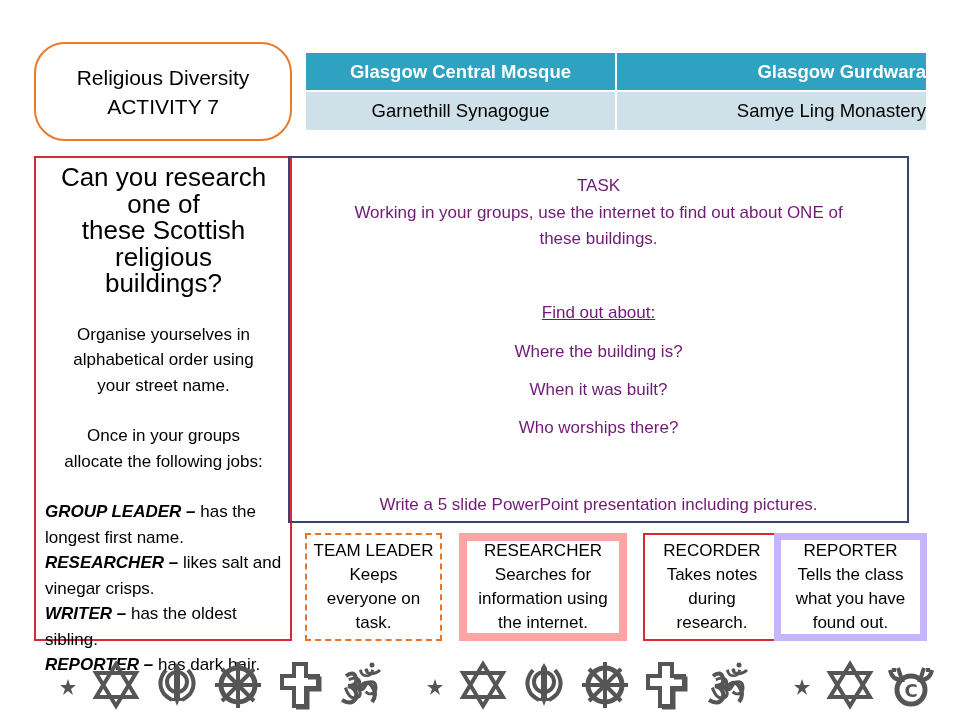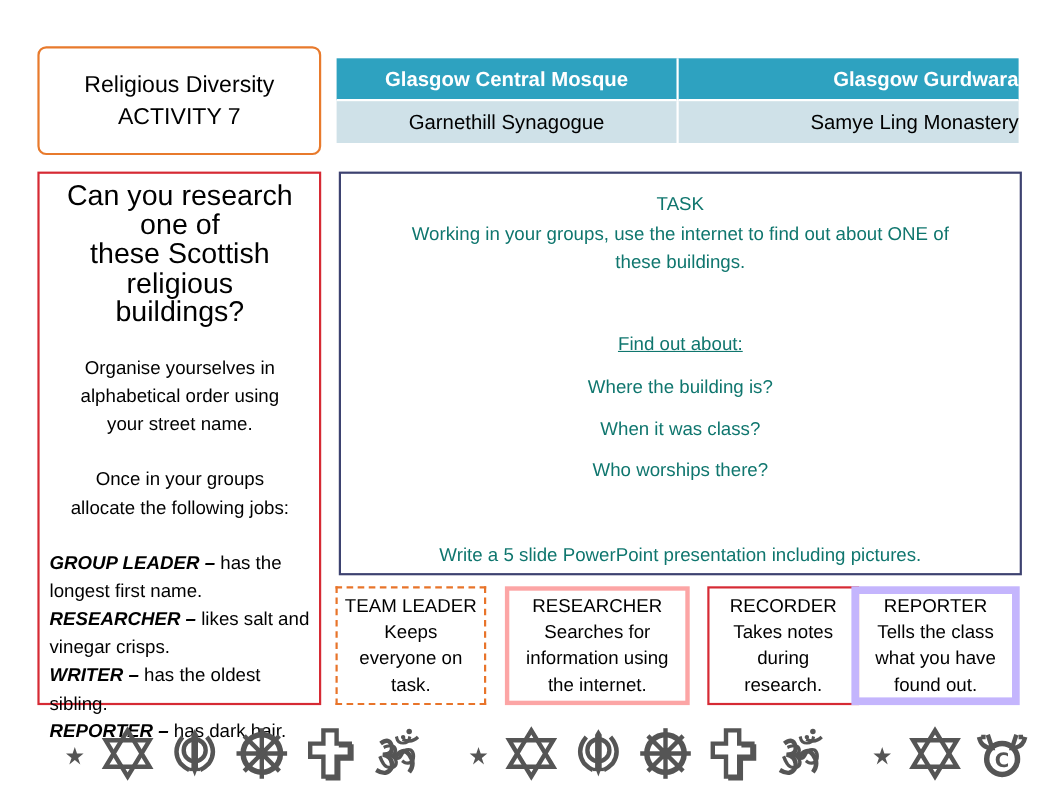--- a/index.html
+++ b/index.html
@@ -5,21 +5,21 @@
   html, body { margin: 0; padding: 0; }
   body {
     width: 960px; height: 720px; background: #ffffff; position: relative; overflow: hidden;
     font-family: "Liberation Sans", "DejaVu Sans", sans-serif; color: #000;
   }
   .abs { position: absolute; box-sizing: border-box; }
 
   
   #title-box {
     left: 34px; top: 42px; width: 258px; height: 99px;
-    border: 2px solid #e87a2c; border-radius: 8px;
+    border: 2px solid #e87a2c; border-radius: 31px;
     display: flex; flex-direction: column; align-items: center; justify-content: center;
     font-size: 21px; line-height: 29px; text-align: center;
   }
 
   
   #buildings {
     left: 306px; top: 53px; width: 620px; height: 77px;
     border-collapse: collapse; table-layout: fixed;
   }
   #buildings td {
@@ -40,33 +40,33 @@
   }
   #instructions .p {
     text-align: center; font-size: 17px; line-height: 25.5px; margin: 0;
   }
   #instructions .gap { height: 25px; }
   #instructions .jobs { font-size: 17px; line-height: 25.5px; text-align: left; margin: 0; }
   #instructions .jobs b { font-weight: bold; font-style: italic; }
 
   
   #task {
-    left: 308px; top: 156px; width: 621px; height: 367px;
-    border: 2px solid #3d4270; color: #0f766e; text-align: center;
+    left: 288px; top: 156px; width: 621px; height: 367px;
+    border: 2px solid #3d4270; color: #701a75; text-align: center;
   }
   #task .t { position: absolute; left: 0; right: 0; font-size: 17px; line-height: 25.5px; }
   #task .u { text-decoration: underline; }
 
   
   .role {
     top: 533px; height: 108px; text-align: center; font-size: 17px; line-height: 24px;
     display: flex; flex-direction: column; align-items: center; justify-content: center;
   }
   #role-0 { left: 305px; width: 137px; border: 2px dashed #e8742a; }
-  #role-1 { left: 459px; width: 168px; border: 4px solid #fca5a5; }
+  #role-1 { left: 459px; width: 168px; border: 8px solid #fca5a5; }
   #role-2 { left: 643px; width: 138px; border: 2px solid #d62a34; }
   #role-3 { left: 774px; width: 153px; border: 7px solid #c4b5fd; }
 
   
   #symbols {
     left: 28px; top: 655px; width: 910px; height: 60px;
     display: flex; align-items: center; justify-content: space-between;
     color: #555555;
   }
   .sym { width: 54px; height: 54px; display: flex; align-items: center; justify-content: center; }
@@ -118,21 +118,21 @@
     <div><b>REPORTER –</b><span> has dark hair.</span></div>
   </div>
 </div>
 
 <div id="task" class="abs">
   <div class="t" style="top:15px">TASK</div>
   <div class="t" style="top:42px">Working in your groups, use the internet to find out about ONE of</div>
   <div class="t" style="top:68px">these buildings.</div>
   <div class="t" style="top:142px"><span class="u">Find out about:</span></div>
   <div class="t" style="top:181px">Where the building is?</div>
-  <div class="t" style="top:219px">When it was class?</div>
+  <div class="t" style="top:219px">When it was built?</div>
   <div class="t" style="top:257px">Who worships there?</div>
   <div class="t" style="top:334px">Write a 5 slide PowerPoint presentation including pictures.</div>
 </div>
 
 <div id="role-0" class="abs role">
   <div>TEAM LEADER</div>
   <div>Keeps</div>
   <div>everyone on</div>
   <div>task.</div>
 </div>

